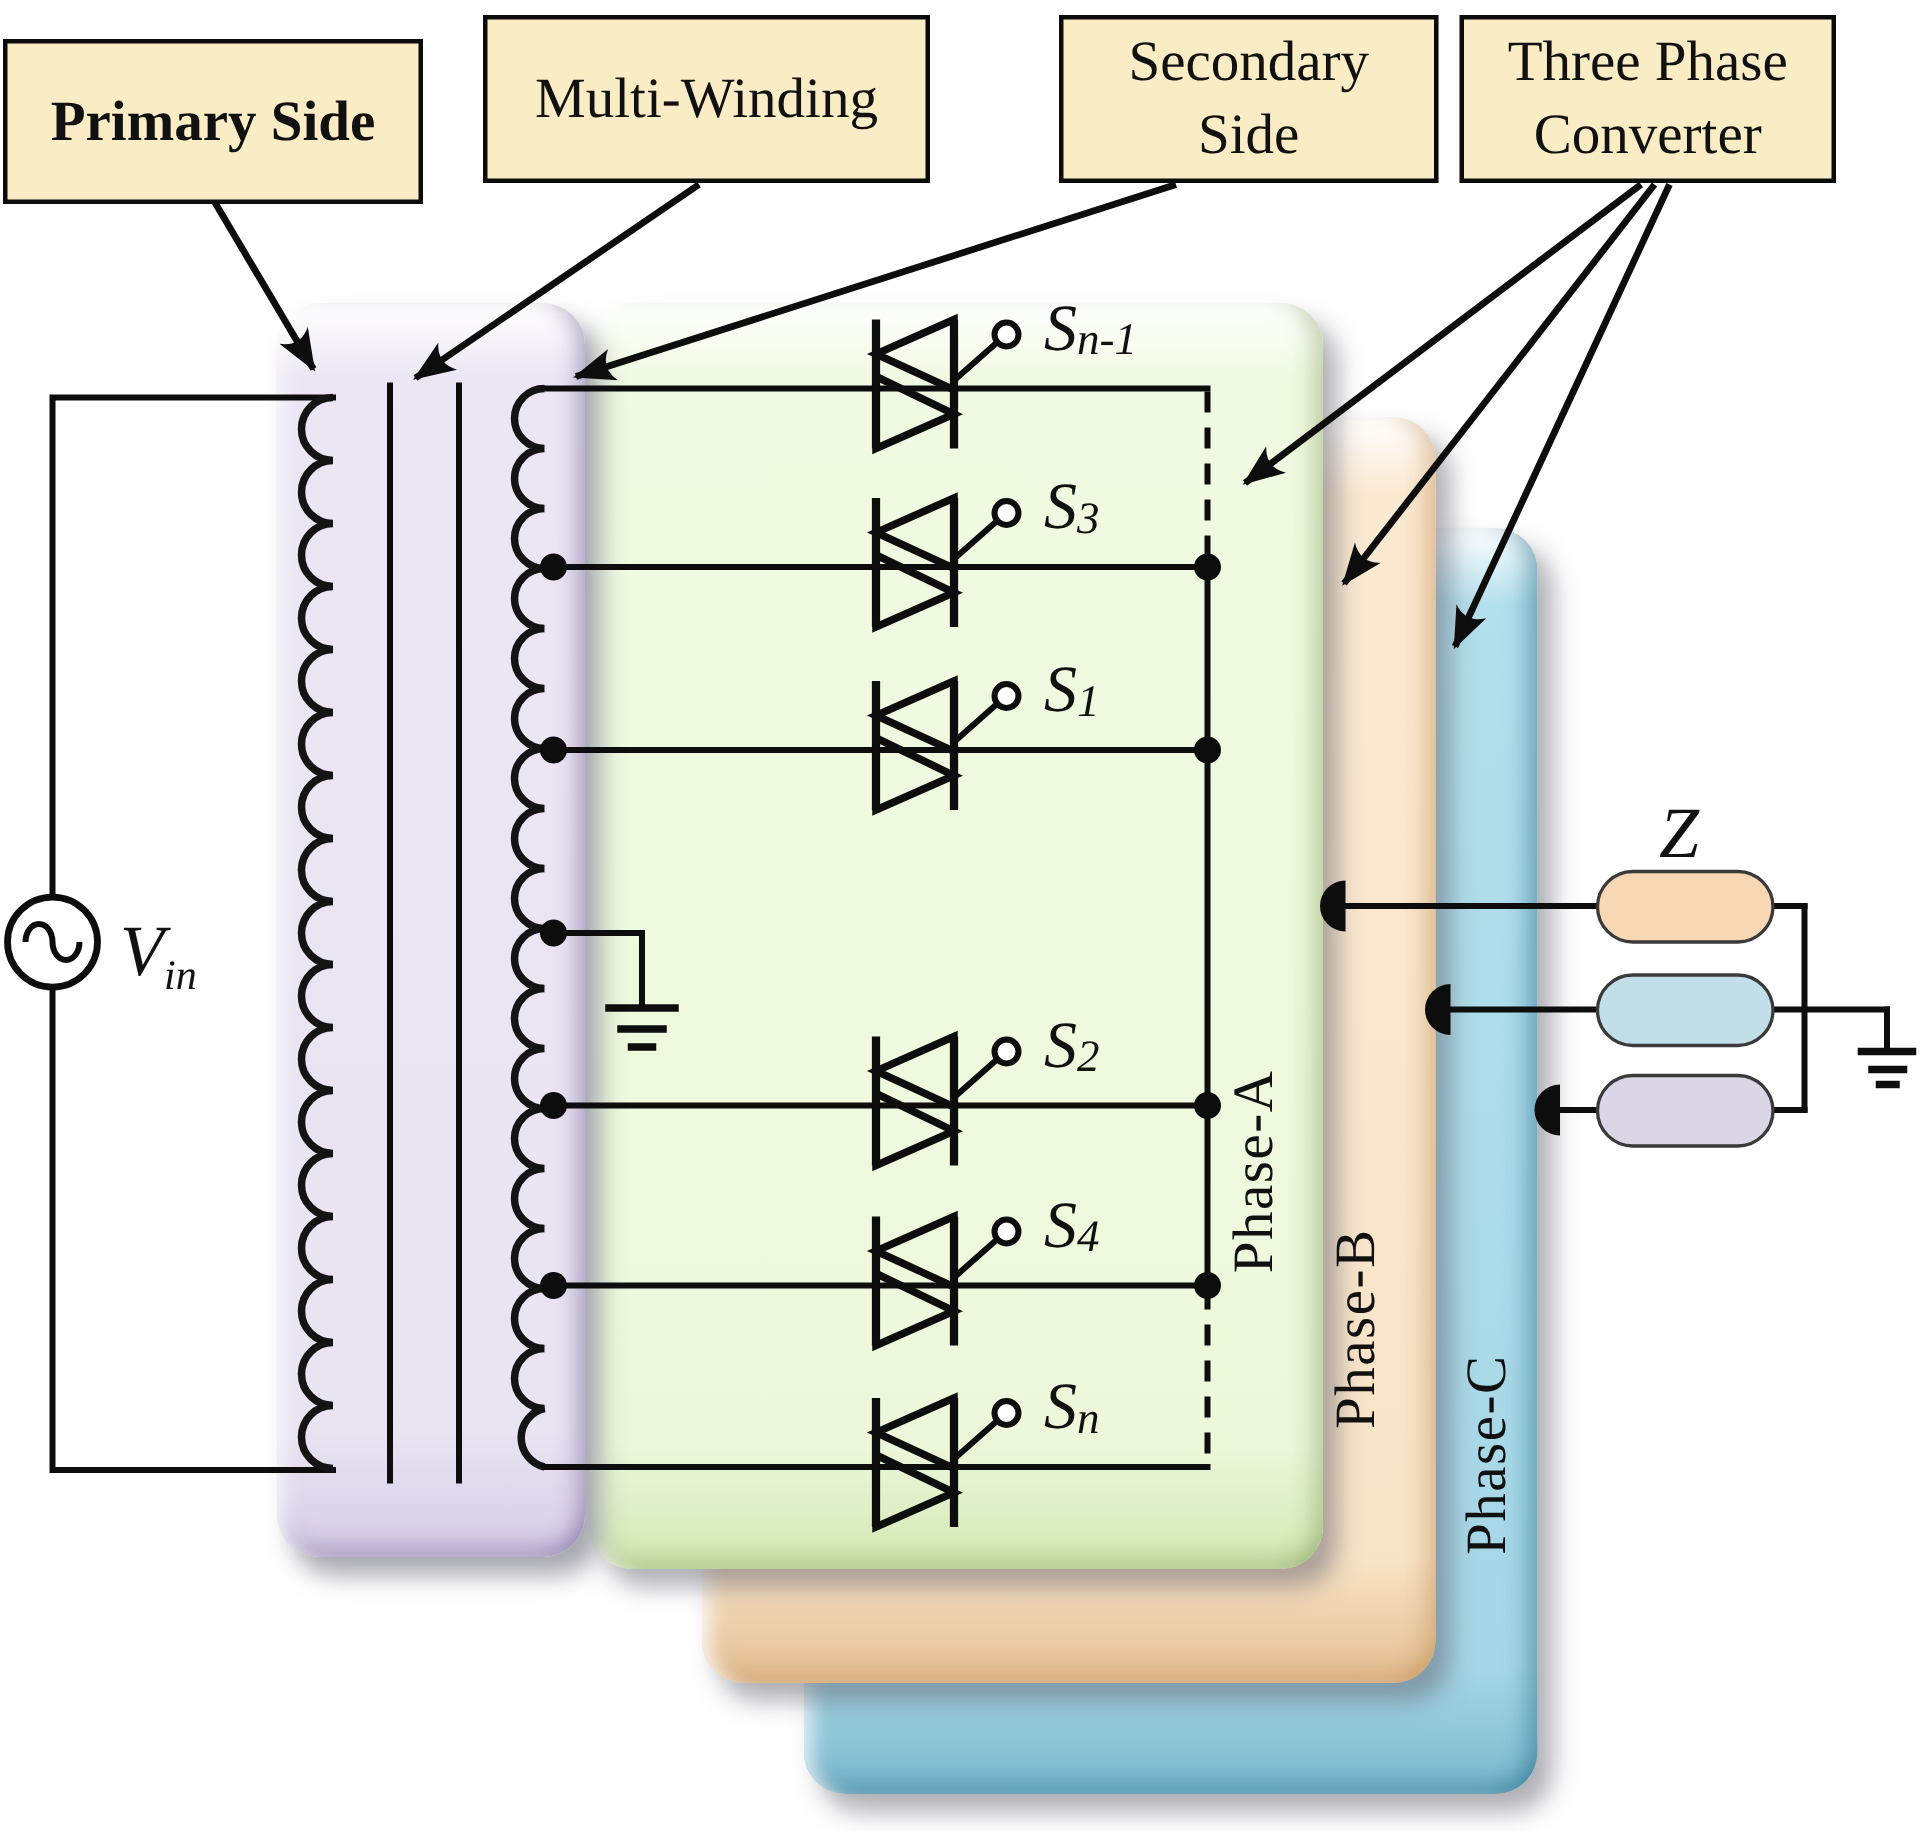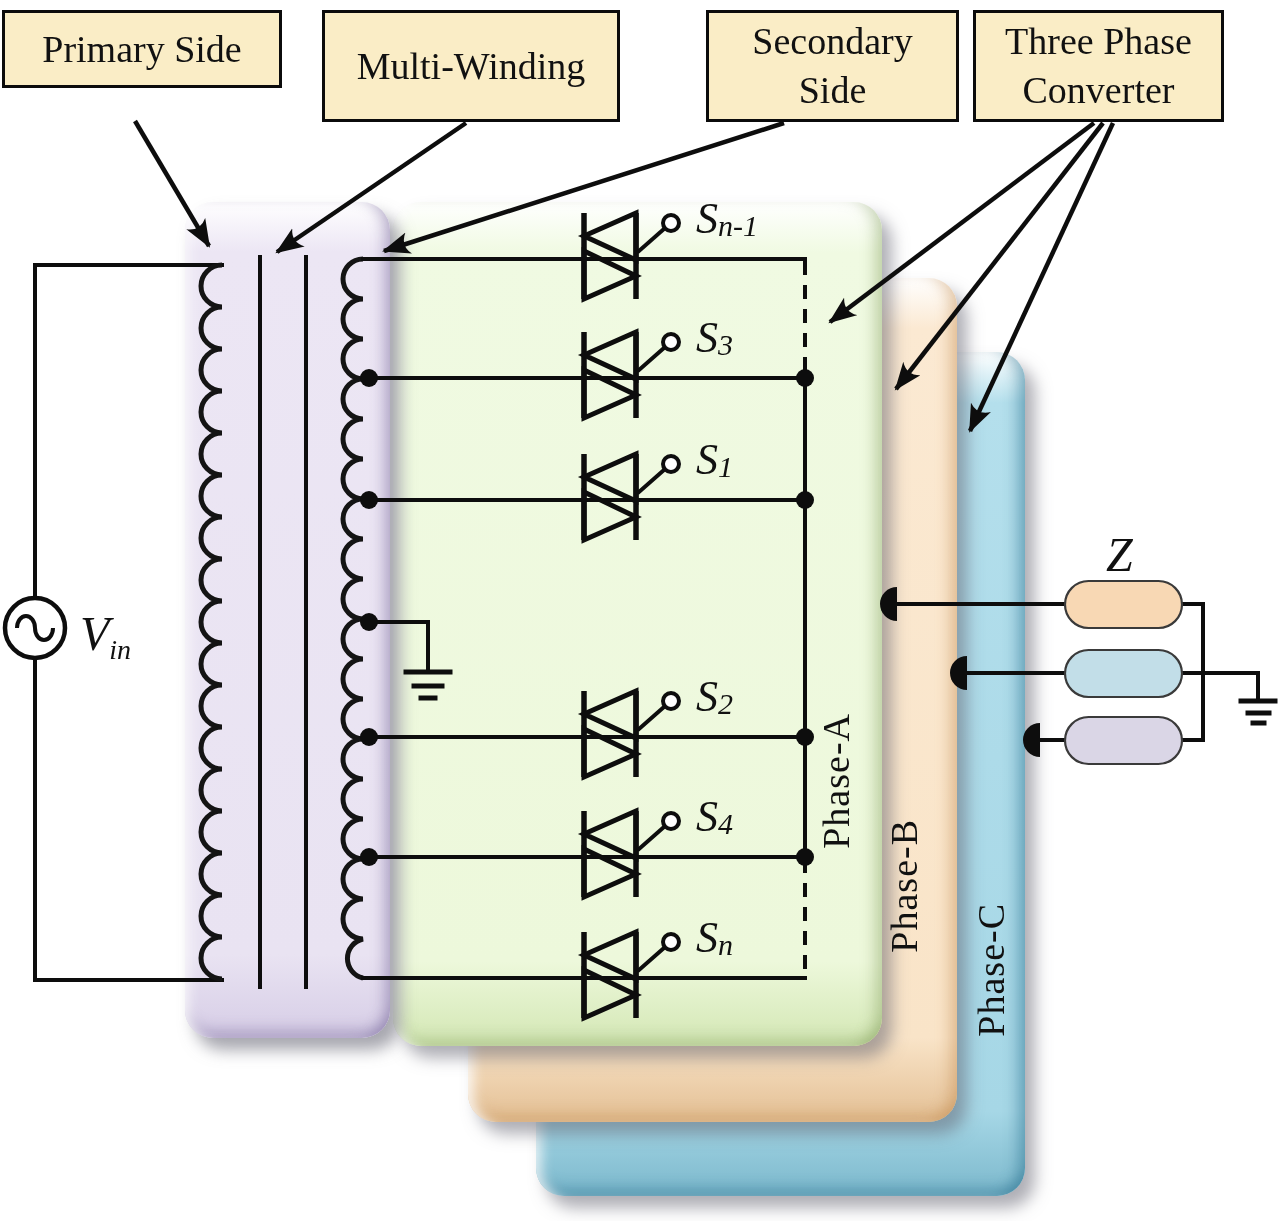--- a/index.html
+++ b/index.html
@@ -49,21 +49,21 @@
   .vlabel.a { left:814px; top:713px; }
   .vlabel.b { left:882px; top:819px; }
   .vlabel.c { left:969px; top:903px; }
   
   .callout {
     position:absolute; background:#faedc6; border:3px solid #0b0b0b;
     display:flex; flex-direction:column; align-items:center; justify-content:center;
     font-size:38px; line-height:1.28; color:#111; text-align:center;
     box-sizing:border-box;
   }
-  .callout.c1 { left:2px;   top:10px; width:280px; height:78px; }
+  .callout.c1 { left:2px;   top:26px; width:280px; height:110px;font-weight:bold; }
   .callout.c2 { left:322px; top:10px; width:298px; height:112px; }
   .callout.c3 { left:665px; top:10px; width:253px; height:112px;margin-left:41px; }
   .callout.c4 { left:973px; top:10px; width:251px; height:112px; }
   
   svg.overlay { position:absolute; left:0; top:0; pointer-events:none; }
   .wire   { stroke:#0d0d0d; stroke-width:4; fill:none; stroke-linecap:square; }
   .wire5  { stroke:#0d0d0d; stroke-width:5; fill:none; stroke-linecap:square; }
   .dashed { stroke:#0d0d0d; stroke-width:4; fill:none; stroke-dasharray:14 10; }
   .coil   { stroke:#141414; stroke-width:5; fill:none; }
   .bar    { stroke:#0d0d0d; stroke-width:5.5; fill:none; stroke-linecap:butt; }

